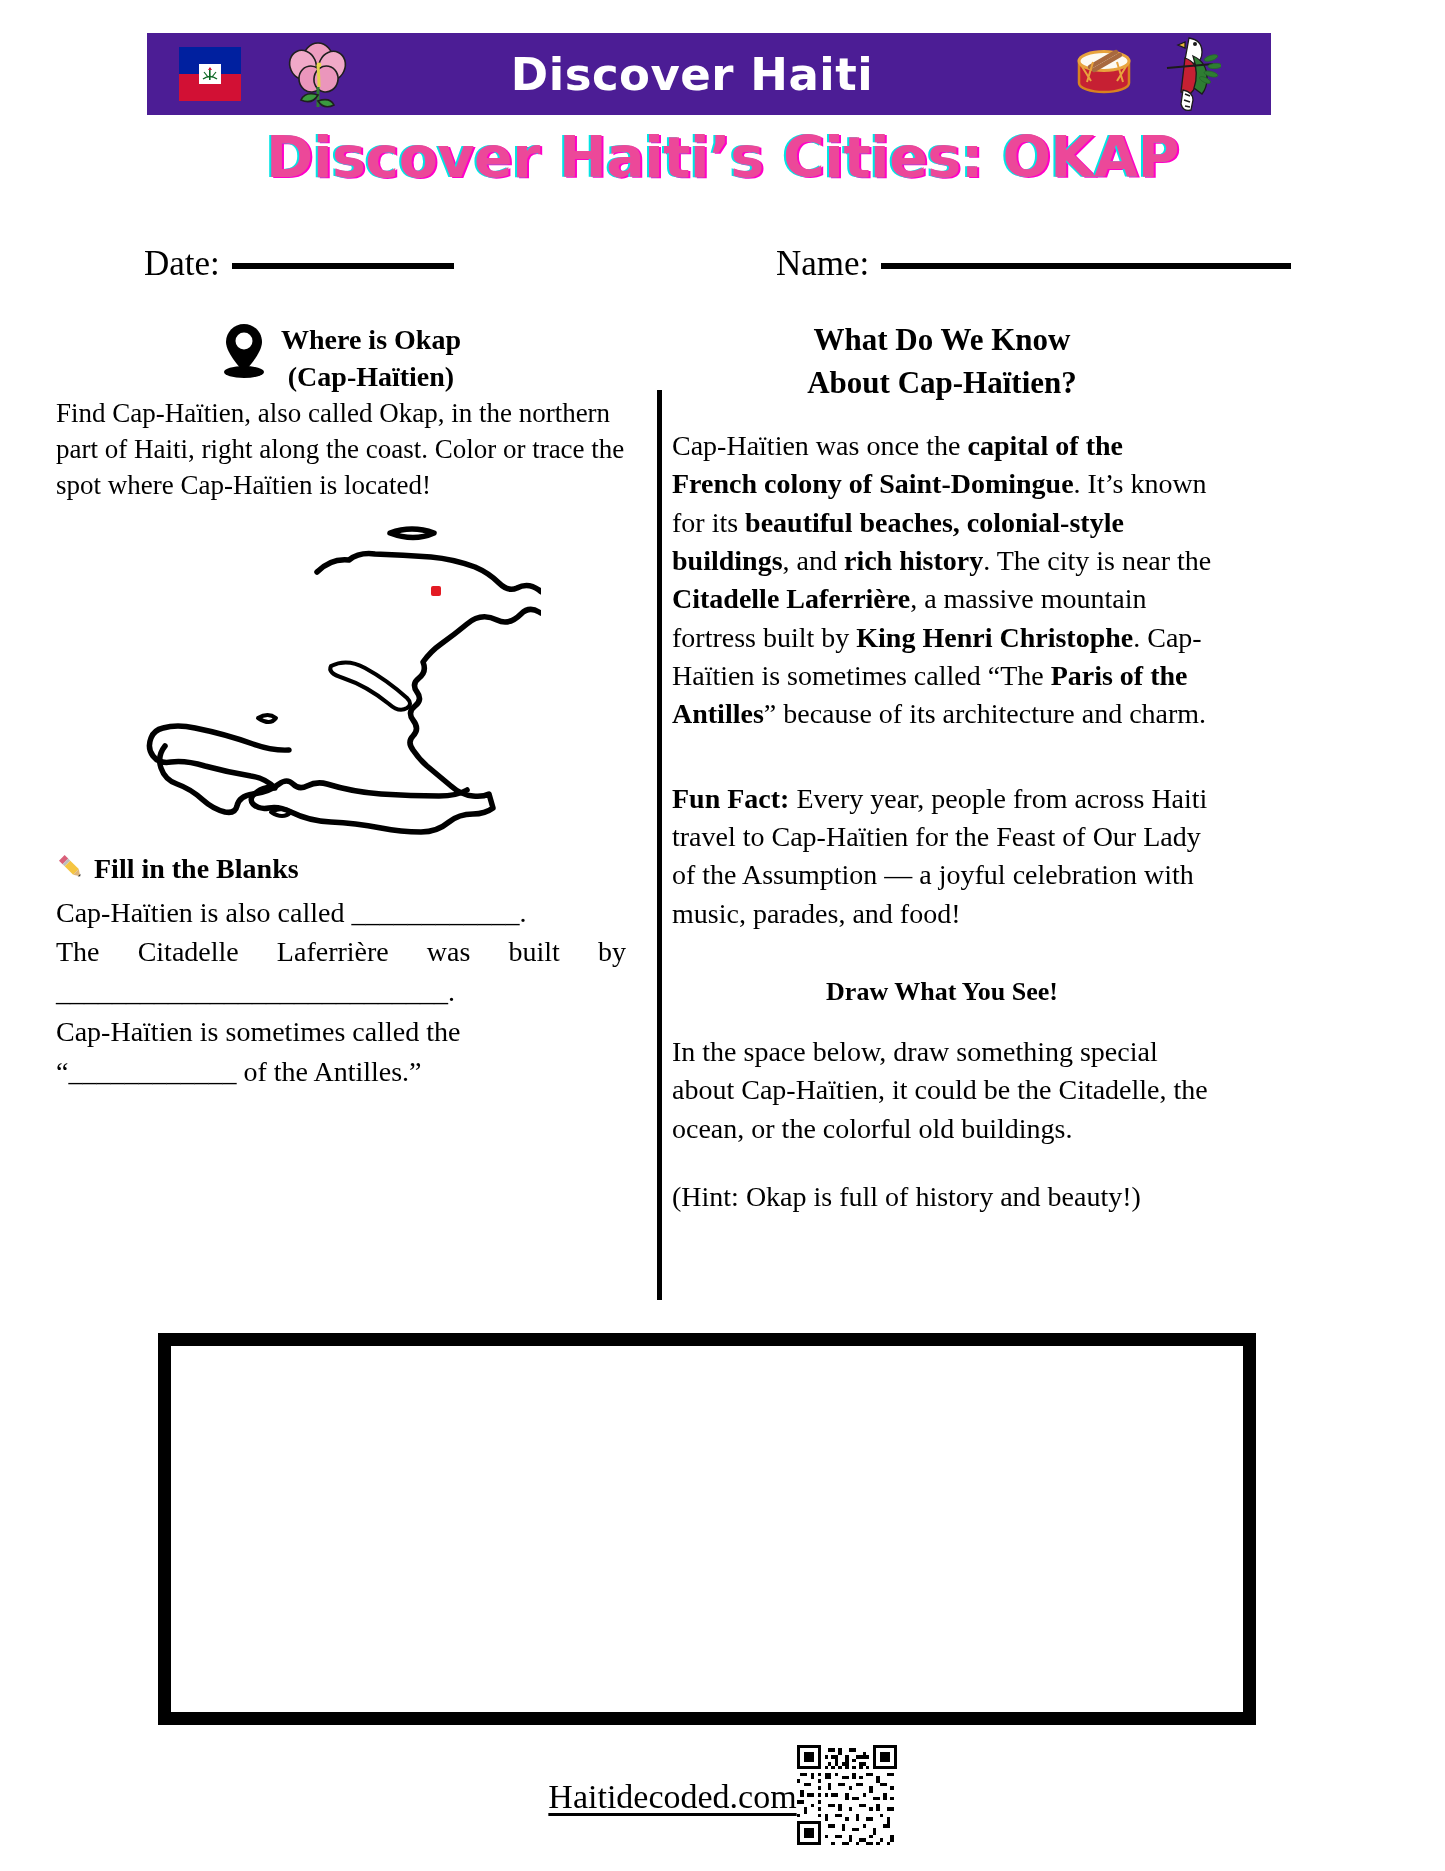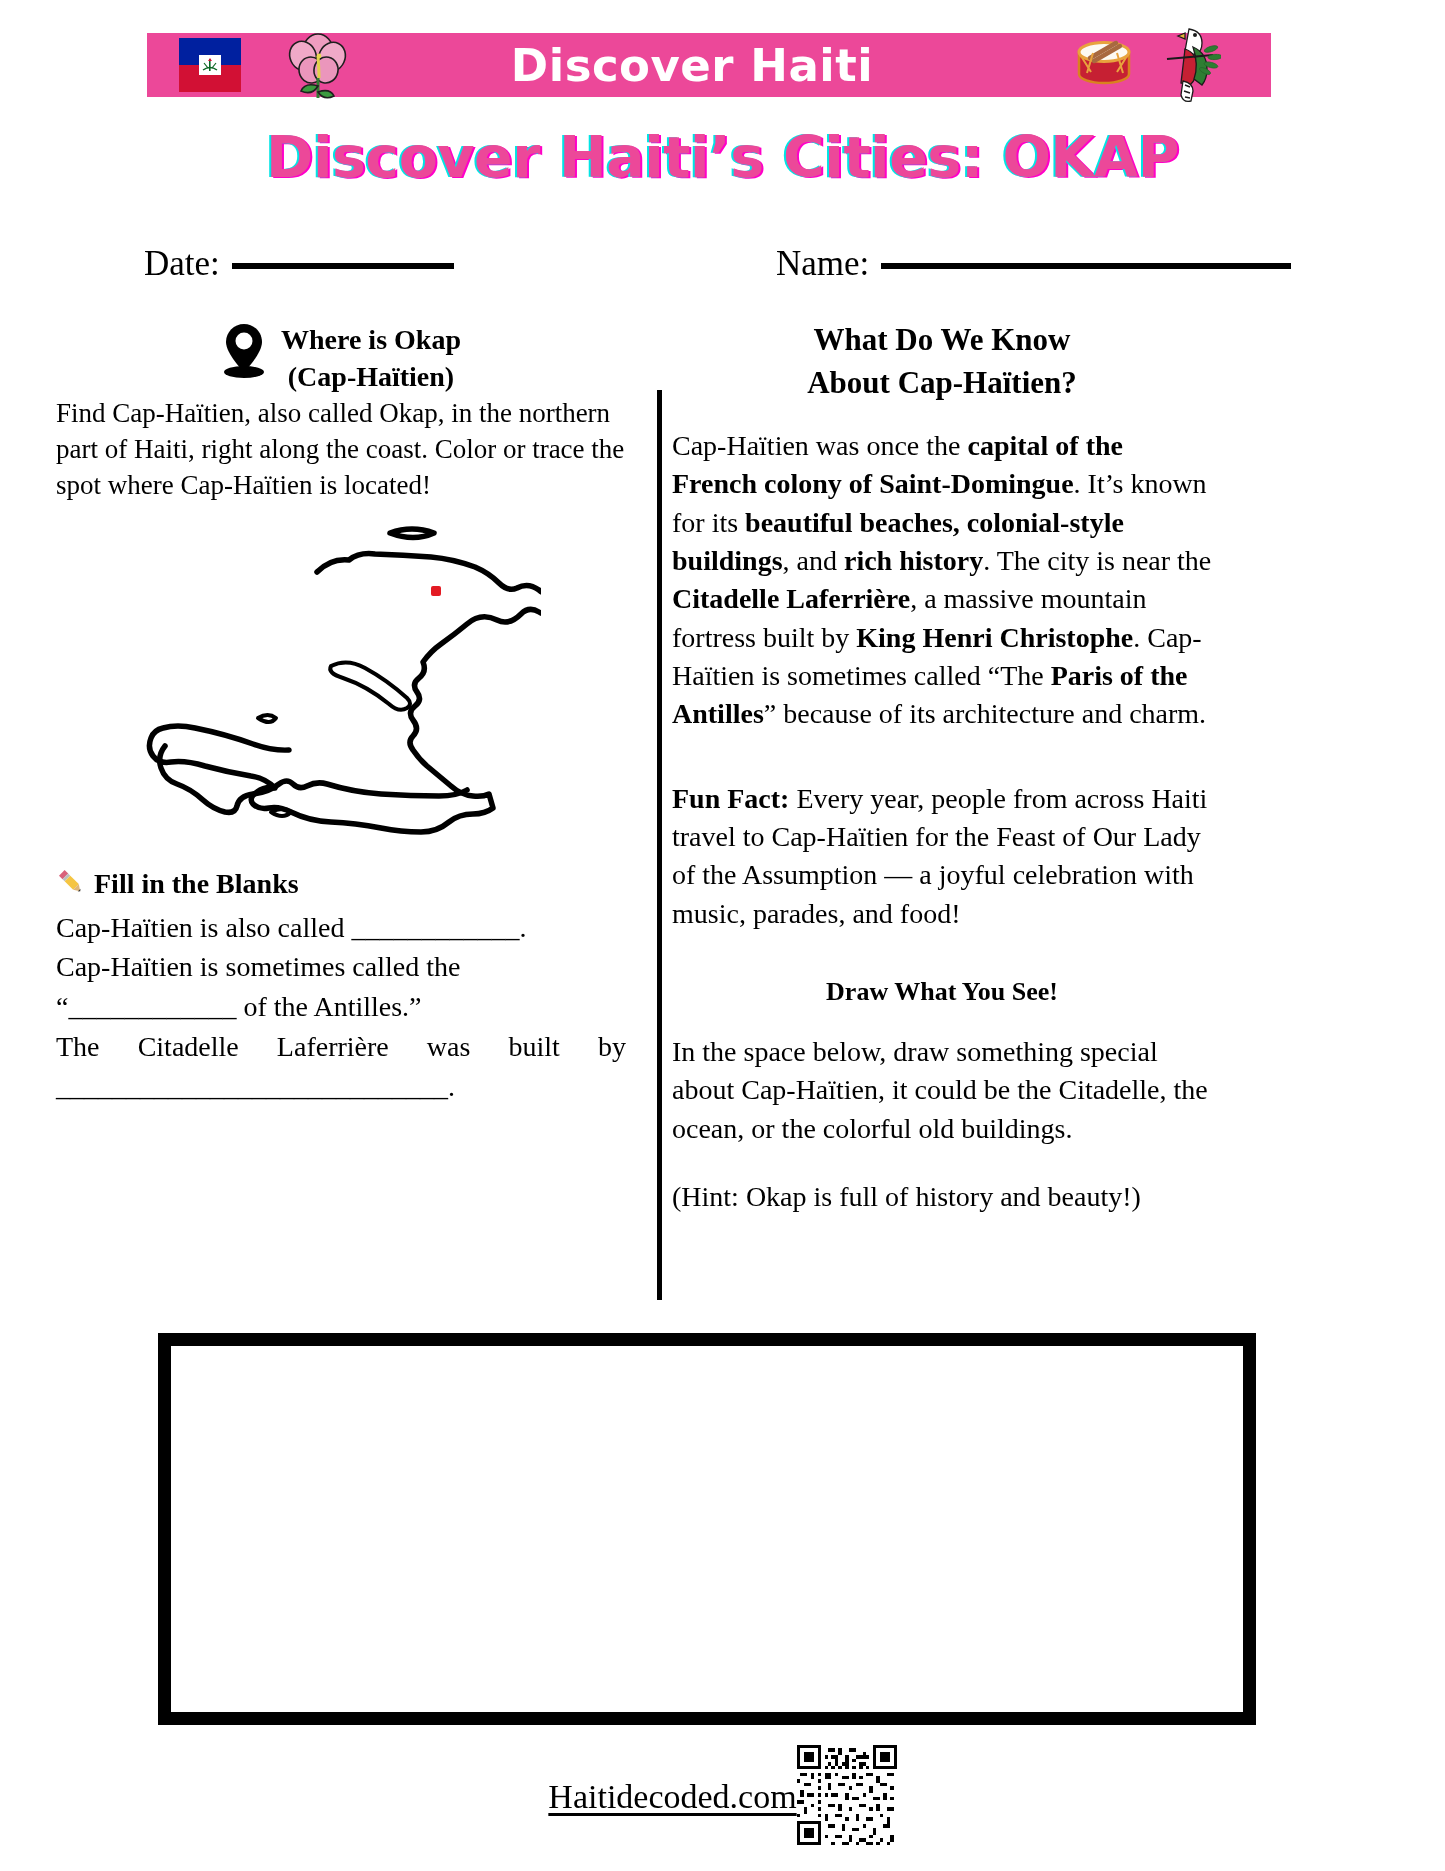--- a/index.html
+++ b/index.html
@@ -15,22 +15,22 @@
     color: #000000;
     overflow: hidden;
   }
 
   
   .banner {
     position: absolute;
     left: 147px;
     top: 33px;
     width: 1124px;
-    height: 64px;
-    background: #ec4899;
+    height: 82px;
+    background: #4c1d95;
     display: flex;
     align-items: center;
   }
   .banner-left-icons {
     display: flex;
     align-items: center;
     gap: 44px;
     margin-left: 32px;
   }
   .banner-title {
@@ -168,21 +168,21 @@
     justify-content: center;
   }
 
   
   .fill-head {
     display: flex;
     align-items: center;
     gap: 8px;
     font-weight: bold;
     font-size: 28px;
-    margin: 27px 0 6px 0;
+    margin: 12px 0 6px 0;
   }
   .fill-body {
     font-size: 28px;
     line-height: 1.42;
     text-align: justify;
   }
   .fill-body .line { display: block; }
   .fill-body .line.last { text-align: left; }
 
   .draw-head {
@@ -423,22 +423,22 @@
           <path d="M11 22 h8 l-4 6 Z" fill="#e0b678"></path>
           <path d="M13 26.5 h4 l-2 1.5 Z" fill="#333"></path>
         </g>
       </svg>
     </span>
     <span>Fill in the Blanks</span>
   </div>
 
   <div class="fill-body">
     <span class="line">Cap-Haïtien is also called ____________.</span>
+    <span class="line">The Citadelle Laferrière was built by ____________________________.</span>
     <span class="line last">Cap-Haïtien is sometimes called the “____________ of the Antilles.”</span>
-    <span class="line">The Citadelle Laferrière was built by ____________________________.</span>
   </div>
 </div>
 
 <div class="col-right">
 
   <div class="sec-head-right">
     <span>What Do We Know</span><br>
     <span>About  Cap-Haïtien?</span>
   </div>
 

